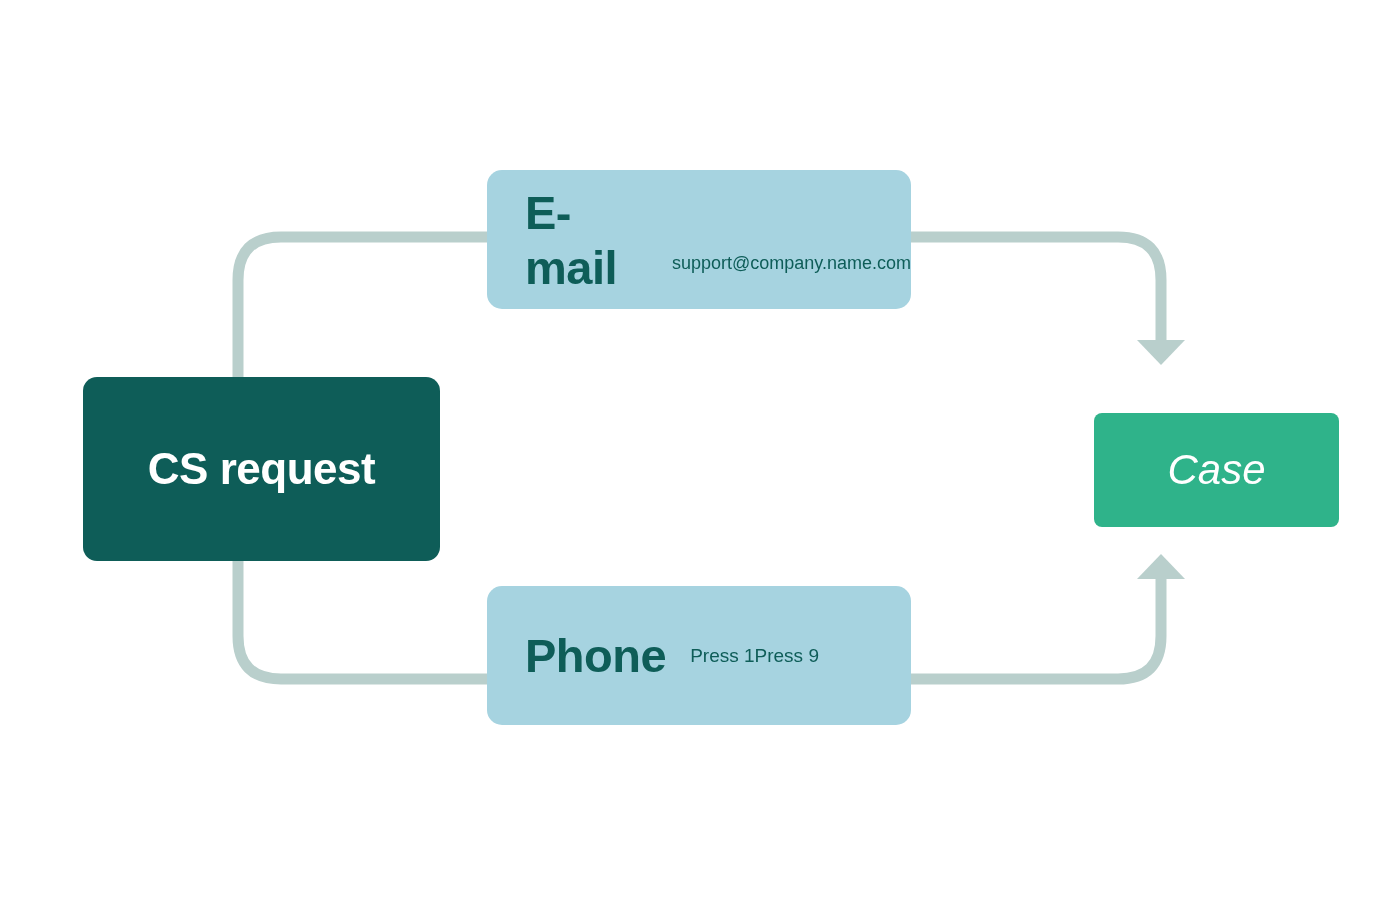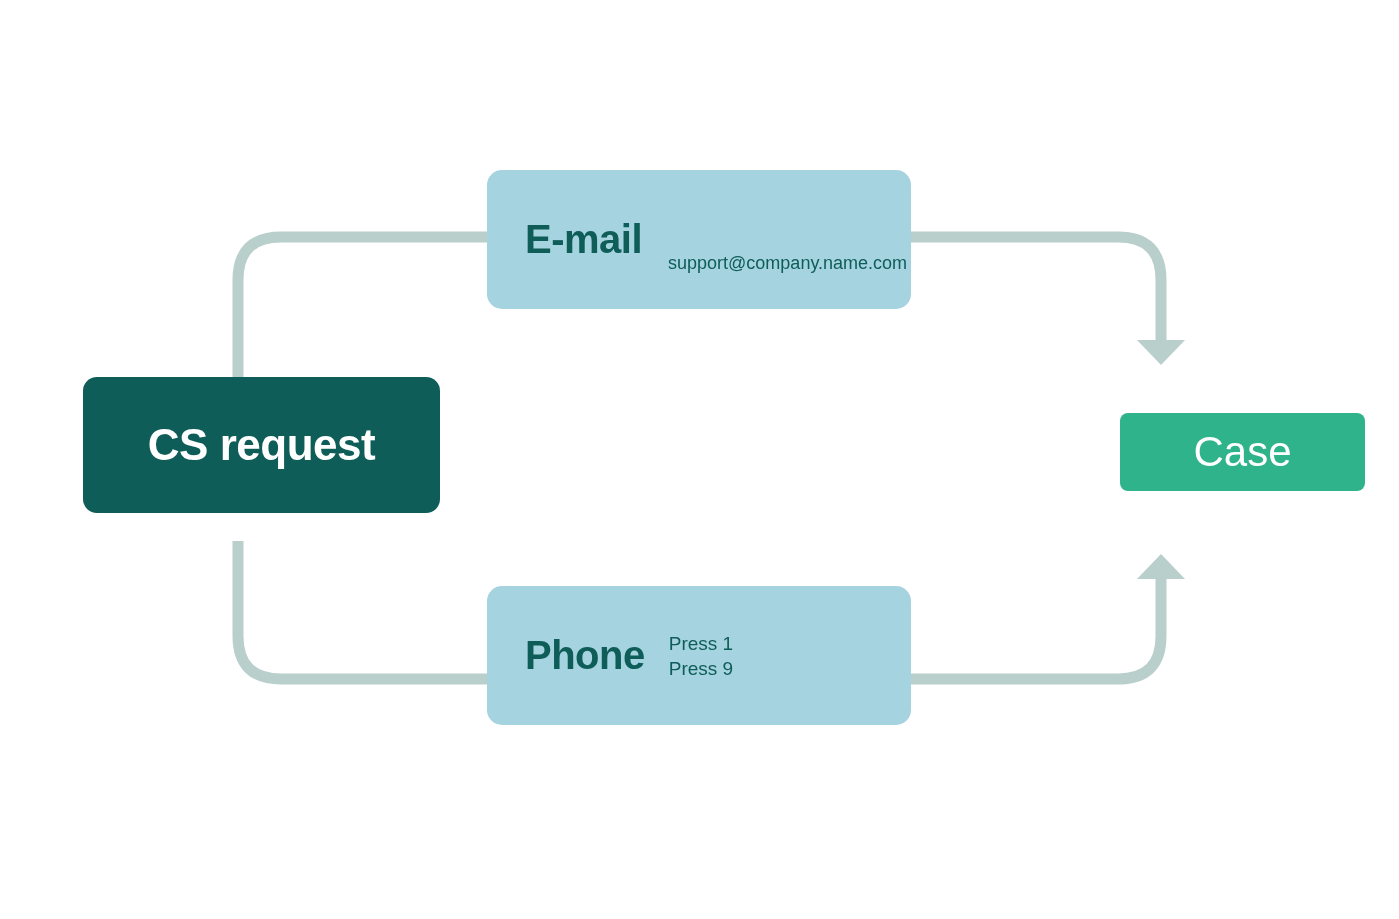--- a/index.html
+++ b/index.html
@@ -32,21 +32,21 @@
     fill: none;
     stroke: var(--connector);
     stroke-width: 11;
   }
   .arrowhead { fill: var(--connector); }
 
   .node { position: absolute; display: flex; align-items: center; }
 
   .node-cs {
     left: 83px; top: 377px;
-    width: 357px; height: 136px;
+    width: 357px; height: 184px;
     background: var(--teal-dark);
     border-radius: 14px;
     justify-content: center;
   }
   .node-cs .big-label {
     color: var(--white);
     font-size: 44px;
     font-weight: 700;
     letter-spacing: -0.5px;
   }
@@ -55,46 +55,47 @@
     left: 487px;
     width: 424px; height: 139px;
     background: var(--blue-light);
     border-radius: 15px;
     padding-left: 38px;
   }
   .node-email { top: 170px; }
   .node-phone { top: 586px; }
   .io-label {
     color: var(--teal-dark);
-    font-size: 40px;
+    font-size: 47px;
     font-weight: 700;
     letter-spacing: -0.5px;
   }
   .io-detail {
     color: var(--teal-dark);
     font-size: 18px;
     margin-left: 26px;
     padding-top: 4px;
     margin-top: 44px;
   }
   .phone-options {
     margin-left: 24px;
     display: flex;
-    flex-direction: column;
+    flex-direction: row;
     color: var(--teal-dark);
     font-size: 19px;
     line-height: 25px;
   }
 
   .node-case {
-    left: 1120px; top: 413px;
-    width: 245px; height: 78px;
+    left: 1094px; top: 413px;
+    width: 245px; height: 114px;
     background: var(--green);
     border-radius: 8px;
     justify-content: center;
+    font-style: italic;
   }
   .node-case .big-label {
     color: var(--white);
     font-size: 42px;
     font-weight: 500;
   }
 </style>
 </head>
 <body>
 

